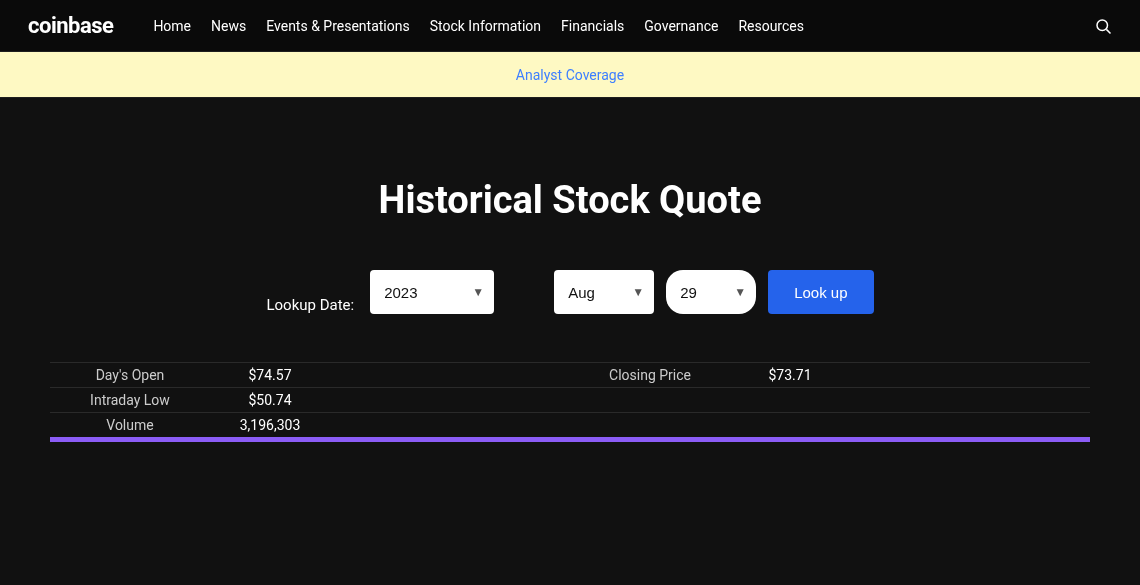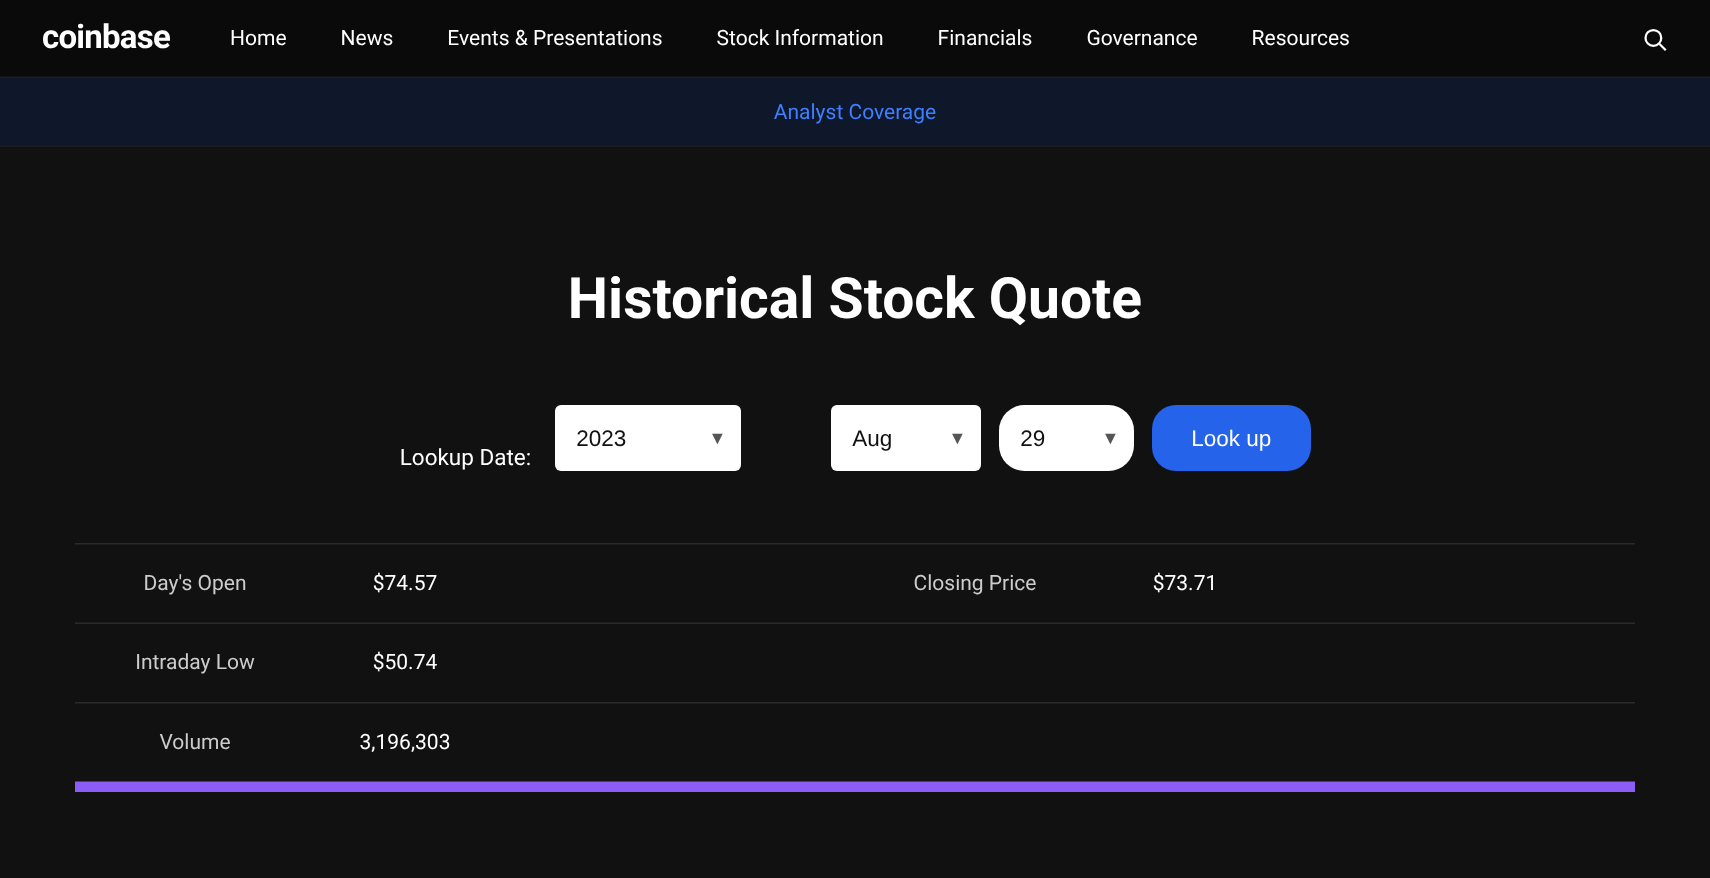--- a/index.html
+++ b/index.html
@@ -32,21 +32,21 @@
       font-size: 22px;
       font-weight: 700;
       letter-spacing: -0.5px;
       margin-right: 40px;
       text-decoration: none;
     }
 
     .nav-links {
       display: flex;
       align-items: center;
-      gap: 36px;
+      gap: 20px;
       flex: 1;
     }
 
     .nav-link {
       color: #ffffff;
       font-size: 14px;
       text-decoration: none;
       white-space: nowrap;
       cursor: pointer;
     }
@@ -54,21 +54,21 @@
     .nav-search {
       color: #ffffff;
       cursor: pointer;
       margin-left: auto;
       display: flex;
       align-items: center;
     }
 
     
     .sub-nav {
-      background-color: #0f172a;
+      background-color: #fef9c3;
       display: flex;
       justify-content: center;
       align-items: center;
       height: 46px;
       border-bottom: 1px solid #1e1e1e;
     }
 
     .sub-nav-link {
       color: #3d7fff;
       font-size: 14px;
@@ -149,44 +149,44 @@
       right: 10px;
       pointer-events: none;
       color: #555;
       font-size: 12px;
     }
 
     .lookup-button {
       background-color: #2563eb;
       color: #ffffff;
       border: none;
-      border-radius: 16px;
+      border-radius: 4px;
       font-size: 15px;
       font-weight: 500;
       padding: 0 26px;
       height: 44px;
       cursor: pointer;
       white-space: nowrap;
     }
 
     
     .stock-data {
       width: 100%;
       max-width: 1040px;
     }
 
     .stock-data-row {
       display: flex;
       align-items: center;
       border-top: 1px solid #2a2a2a;
-      padding: 18px 0;
+      padding: 4px 0;
     }
 
     .stock-data-row:last-child {
-      border-bottom: 7px solid #8b5cf6;
+      border-bottom: 5px solid #8b5cf6;
     }
 
     .stock-col-left {
       flex: 1;
       display: flex;
       align-items: center;
     }
 
     .stock-col-right {
       flex: 1;

